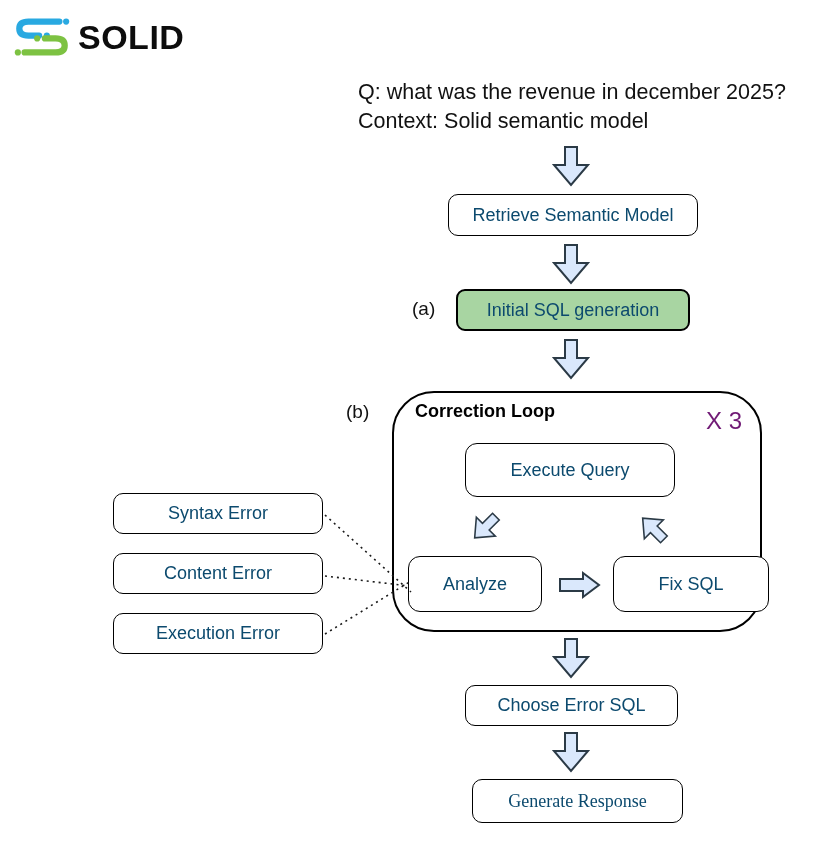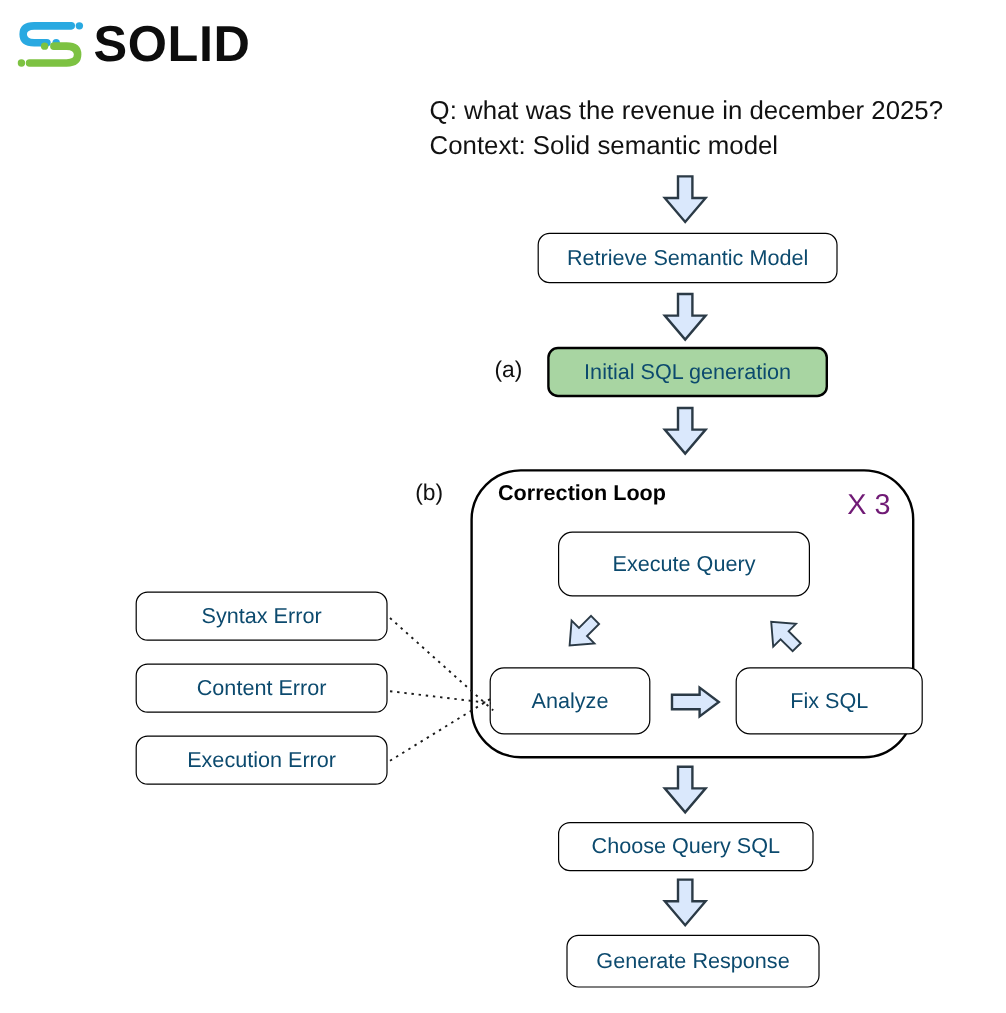--- a/index.html
+++ b/index.html
@@ -4,21 +4,21 @@
 <style>
   html,body{margin:0;padding:0;background:#ffffff;}
   .canvas{
     position:relative;width:838px;height:844px;background:#ffffff;overflow:hidden;
     font-family:"Liberation Sans",sans-serif;color:#000;
   }
   .abs{position:absolute;}
 
   
   .logo{display:flex;align-items:center;gap:8px;}
-  .logo-text{font-size:42px;font-weight:900;letter-spacing:.5px;color:#0d0d0d;line-height:42px;}
+  .logo-text{font-size:34px;font-weight:900;letter-spacing:.5px;color:#0d0d0d;line-height:42px;}
   .blue-stroke{fill:none;stroke:var(--brand-blue);stroke-width:6.5;stroke-linecap:round;}
   .green-stroke{fill:none;stroke:var(--brand-green);stroke-width:6.5;stroke-linecap:round;}
   .blue-dot{fill:var(--brand-blue);}
   .green-dot{fill:var(--brand-green);}
 
   
   .query{font-size:21.5px;line-height:29px;color:#111;}
 
   
   .node{
@@ -133,24 +133,24 @@
     <line class="dotted" x1="325" y1="515" x2="411" y2="592"></line>
     <line class="dotted" x1="325" y1="576" x2="409" y2="586"></line>
     <line class="dotted" x1="325" y1="634" x2="411" y2="581"></line>
   </svg>
 
   <svg class="arrow" style="left:552px;top:638px;" width="38" height="41" viewBox="0 0 38 41">
     <polygon class="block-arrow" points="13,1 25,1 25,19 36,19 19,39 2,19 13,19"></polygon>
   </svg>
 
   <div class="node" style="left:465px;top:685px;width:213px;height:41px;">
-    <span>Choose Query SQL</span>
+    <span>Choose Error SQL</span>
   </div>
 
   <svg class="arrow" style="left:552px;top:732px;" width="38" height="41" viewBox="0 0 38 41">
     <polygon class="block-arrow" points="13,1 25,1 25,19 36,19 19,39 2,19 13,19"></polygon>
   </svg>
 
-  <div class="node" style="left:472px;top:779px;width:211px;height:44px;">
+  <div class="node" style="left:472px;top:779px;width:211px;height:44px;font-family:Liberation Serif, serif;">
     <span>Generate Response</span>
   </div>
 
 </div>
 
 </body></html>

